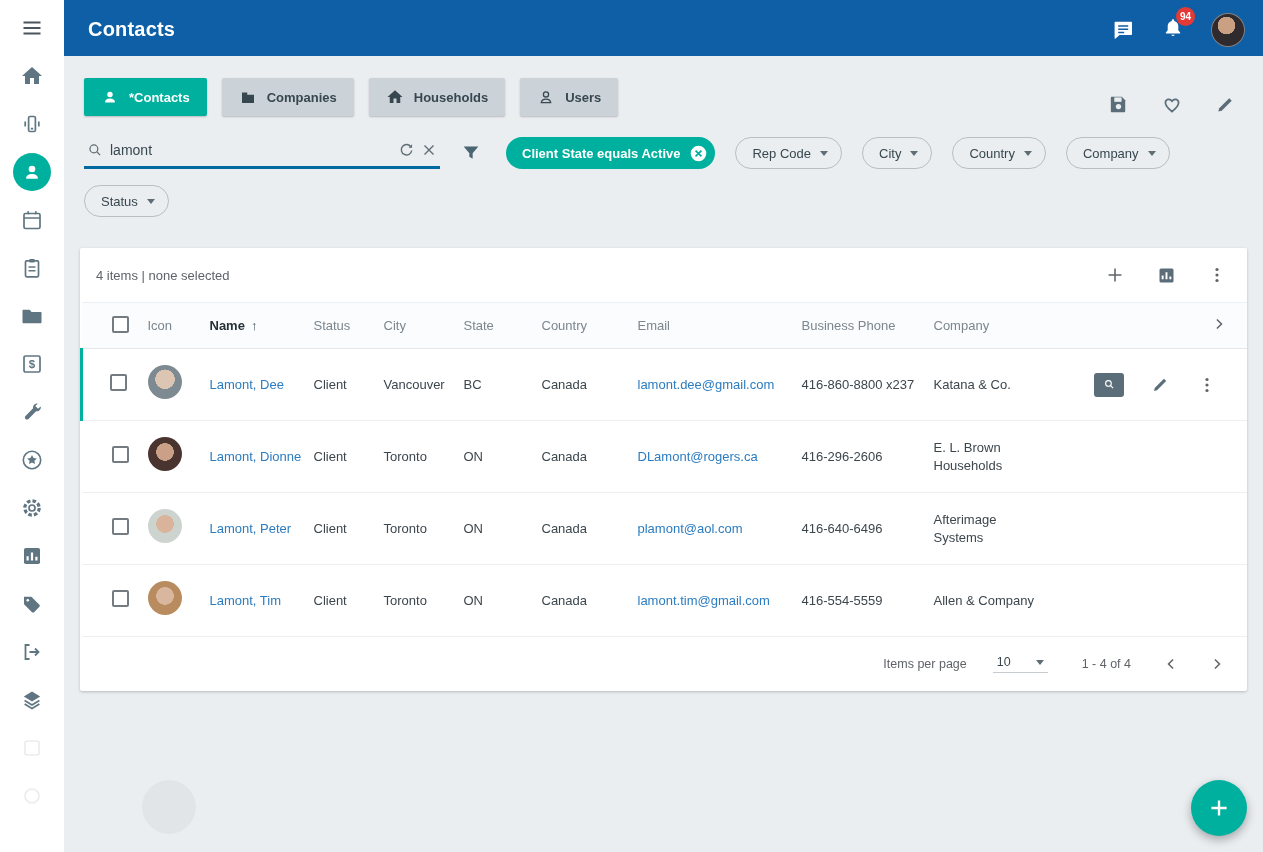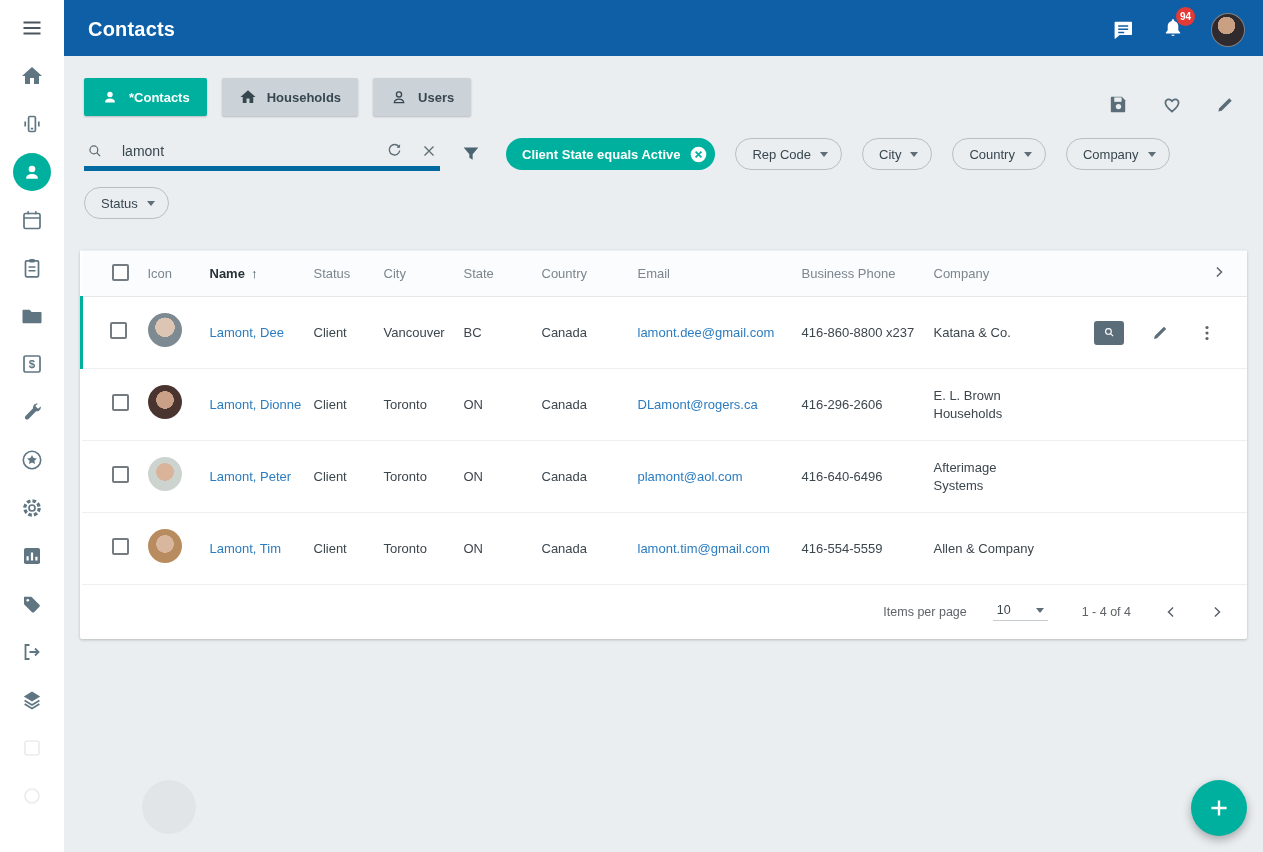--- a/index.html
+++ b/index.html
@@ -60,22 +60,22 @@
     margin-right: 15px; cursor: pointer; font-family: inherit;
   }
   .tab-btn.active { background: #00b09e; color: #fff; }
   .tabs-actions { margin-left: auto; display: flex; gap: 30px; align-items: center; padding-right: 10px; }
   .tool-icon { color: #5a6d79; cursor: pointer; display: flex; }
 
   
   .filter-row { display: flex; align-items: center; margin-top: 21px; padding-left: 4px; flex-wrap: nowrap; }
   .filter-row.second { margin-top: 16px; }
   .search-box {
-    width: 356px; display: flex; align-items: center; gap: 16px;
-    border-bottom: 5px solid #0369a1; padding: 4px 2px 6px 2px;
+    width: 356px; display: flex; align-items: flex-start; gap: 4px;
+    border-bottom: 3px solid #0369a1; padding: 4px 2px 6px 2px;
   }
   .search-input {
     border: none; outline: none; background: transparent; flex: 1;
     font-size: 14px; color: #37474f; font-family: inherit; min-width: 0;
   }
   .funnel-btn { margin: 0 24px 0 20px; cursor: pointer; display: flex; }
   .chip {
     background: #00b09e; color: #fff; height: 32px; border-radius: 16px;
     display: flex; align-items: center; gap: 9px; padding: 0 7px 0 16px;
     font-size: 13px; font-weight: 700; margin-right: 20px; cursor: default; white-space: nowrap;
@@ -292,20 +292,26 @@
     <div class="tabs-row">
       <button class="tab-btn active">
         <svg viewBox="0 0 24 24" width="18" height="18">
             <circle cx="12" cy="8.6" r="3.6" fill="currentColor"></circle>
             <path d="M12 14c-3.9 0-6.5 2-6.5 4.4v1h13v-1c0-2.4-2.6-4.4-6.5-4.4z" fill="currentColor"></path>
           </svg>
         <span>*Contacts</span>
       </button>
       <button class="tab-btn">
         <svg viewBox="0 0 24 24" width="18" height="18">
+            <path d="M4 20V6h7v3h9v11zM6.5 9h2v2h-2zm0 4h2v2h-2zm6.5 0h2v2h-2zm4 0h2v2h-2z" fill="currentColor"></path>
+          </svg>
+        <span>Companies</span>
+      </button>
+      <button class="tab-btn">
+        <svg viewBox="0 0 24 24" width="18" height="18">
             <path d="M10 20v-6h4v6h5v-8h3L12 3 2 12h3v8z" fill="currentColor"></path>
           </svg>
         <span>Households</span>
       </button>
       <button class="tab-btn">
         <svg viewBox="0 0 24 24" width="18" height="18">
             <circle cx="12" cy="8.6" r="3.4" stroke="currentColor" stroke-width="1.8" fill="none"></circle>
             <path d="M5.8 19.4c.4-3 3-4.6 6.2-4.6s5.8 1.6 6.2 4.6z" stroke="currentColor" stroke-width="1.8" fill="none"></path>
           </svg>
         <span>Users</span>
@@ -383,20 +389,43 @@
     </div>
 
     <div class="filter-row second">
       <button class="pill">
         <span>Status</span>
         <span class="caret"></span>
       </button>
     </div>
 
     <div class="card">
+      <div class="card-header">
+        <span class="summary">4 items | none selected</span>
+        <div class="card-actions">
+          <span class="tool-icon">
+            <svg viewBox="0 0 24 24" width="22" height="22">
+                <path d="M12 5v14M5 12h14" stroke="#5f6368" stroke-width="1.7" fill="none"></path>
+              </svg>
+          </span>
+          <span class="tool-icon">
+            <svg viewBox="0 0 24 24" width="21" height="21">
+                <rect x="4" y="4" width="16" height="16" rx="1.8" fill="#5a6d79"></rect>
+                <path d="M7.6 12v4.4M12 8.4v8M16.4 13v3.4" stroke="#fff" stroke-width="2.2" fill="none"></path>
+              </svg>
+          </span>
+          <span class="tool-icon">
+            <svg viewBox="0 0 24 24" width="20" height="20">
+                <circle cx="12" cy="5.4" r="1.9" fill="#5f6368"></circle>
+                <circle cx="12" cy="12" r="1.9" fill="#5f6368"></circle>
+                <circle cx="12" cy="18.6" r="1.9" fill="#5f6368"></circle>
+              </svg>
+          </span>
+        </div>
+      </div>
 
       <table>
         <colgroup>
           <col style="width:66px">
             <col style="width:62px">
             <col style="width:104px">
             <col style="width:70px">
           <col style="width:80px">
             <col style="width:78px">
             <col style="width:96px">

